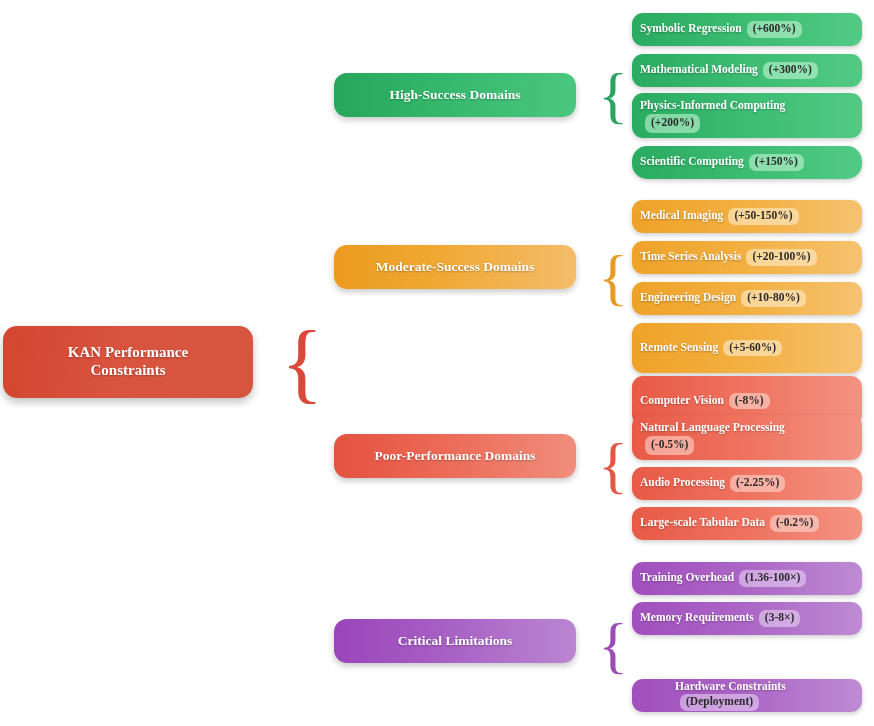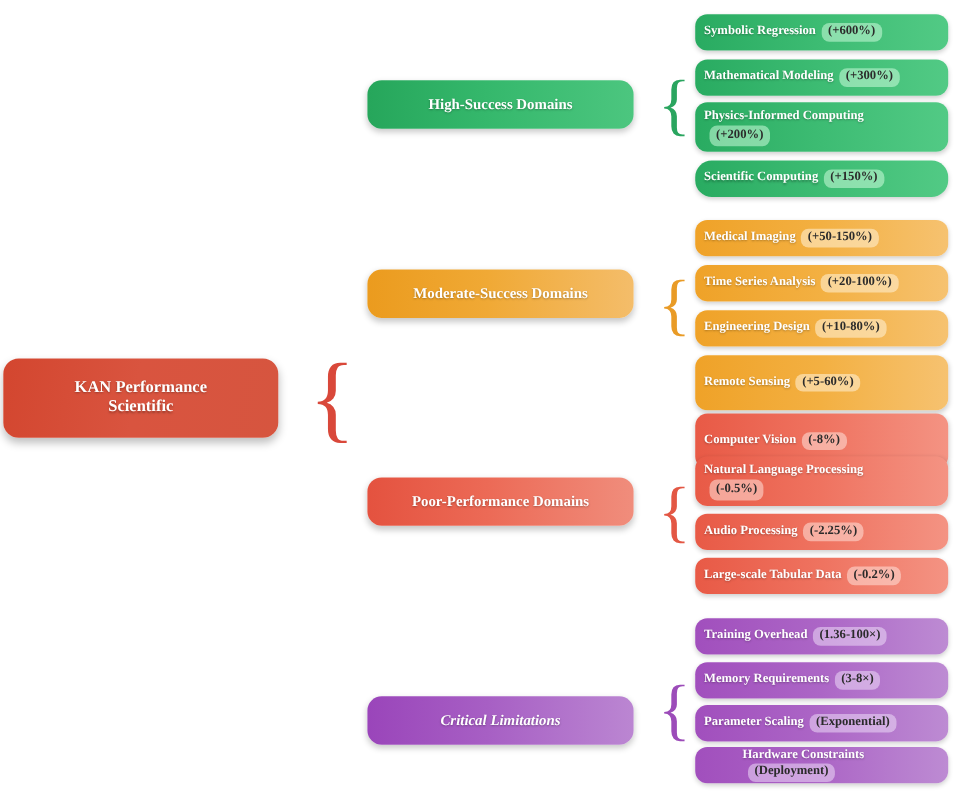--- a/index.html
+++ b/index.html
@@ -41,21 +41,21 @@
 
   
   .branch{
     left:334px;width:242px;height:44px;
     font-size:13.5px;
     border-radius:13px;
   }
   .branch.green {top:73px; background:linear-gradient(90deg,#26a65b 0%,#35b86c 45%,#4cc67f 100%);}
   .branch.orange{top:245px;background:linear-gradient(90deg,#eb9b1e 0%,#f0a935 45%,#f4bd6a 100%);}
   .branch.red   {top:434px;background:linear-gradient(90deg,#e4523f 0%,#ec6a56 45%,#f08d7c 100%);}
-  .branch.purple{top:633px;background:linear-gradient(90deg,#9a45ba 0%,#a75fc4 45%,#bb86d2 100%);font-style:italic;}
+  .branch.purple{top:619px;background:linear-gradient(90deg,#9a45ba 0%,#a75fc4 45%,#bb86d2 100%);}
 
   
   .leaf{
     left:632px;width:230px;
     font-size:11.5px;
     border-radius:11px;
     padding:0 8px;
     box-shadow:0 2px 5px rgba(0,0,0,0.20);
   }
   .leaf .inner{
@@ -112,21 +112,21 @@
   .brace-sub.red   {top:432px;color:#e35744;}
   .brace-sub.purple{top:612px;color:#9c4cb9;}
 </style>
 </head>
 <body>
 
 <div id="canvas">
 
   <div class="node root">
     <span class="l1">KAN Performance</span>
-    <span class="l2">Scientific</span>
+    <span class="l2">Constraints</span>
   </div>
 
   <div class="brace brace-root">{</div>
 
   <div class="node branch green">
     <span>High-Success Domains</span>
   </div>
   <div class="brace brace-sub green">{</div>
 
   <div class="node leaf green" style="top:13px;height:33px;">
@@ -210,24 +210,19 @@
   <div class="node leaf purple" style="top:562px;height:33px;">
     <span class="inner">
       <span>Training Overhead</span><span class="badge">(1.36-100×)</span>
     </span>
   </div>
   <div class="node leaf purple" style="top:602px;height:33px;">
     <span class="inner">
       <span>Memory Requirements</span><span class="badge">(3-8×)</span>
     </span>
   </div>
-  <div class="node leaf purple" style="top:641px;height:33px;">
-    <span class="inner">
-      <span>Parameter Scaling</span><span class="badge">(Exponential)</span>
-    </span>
-  </div>
   <div class="node leaf purple" style="top:679px;height:33px;padding-left:43px;">
     <span class="inner">
       <span>Hardware Constraints</span><span class="badge">(Deployment)</span>
     </span>
   </div>
 
 </div>
 
 </body></html>

